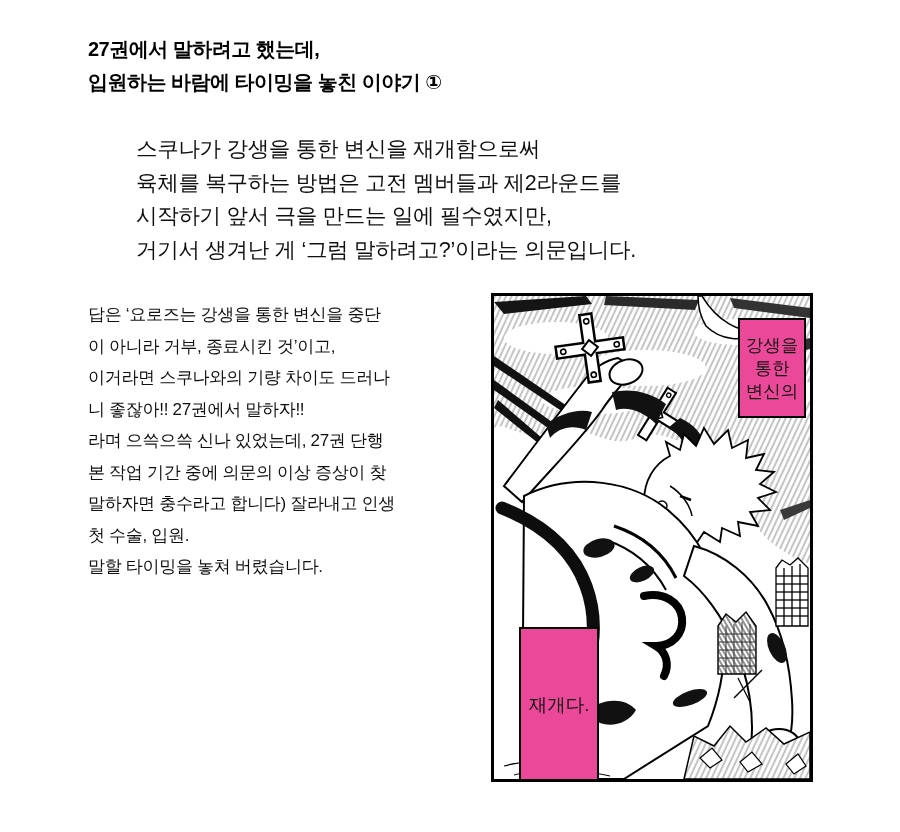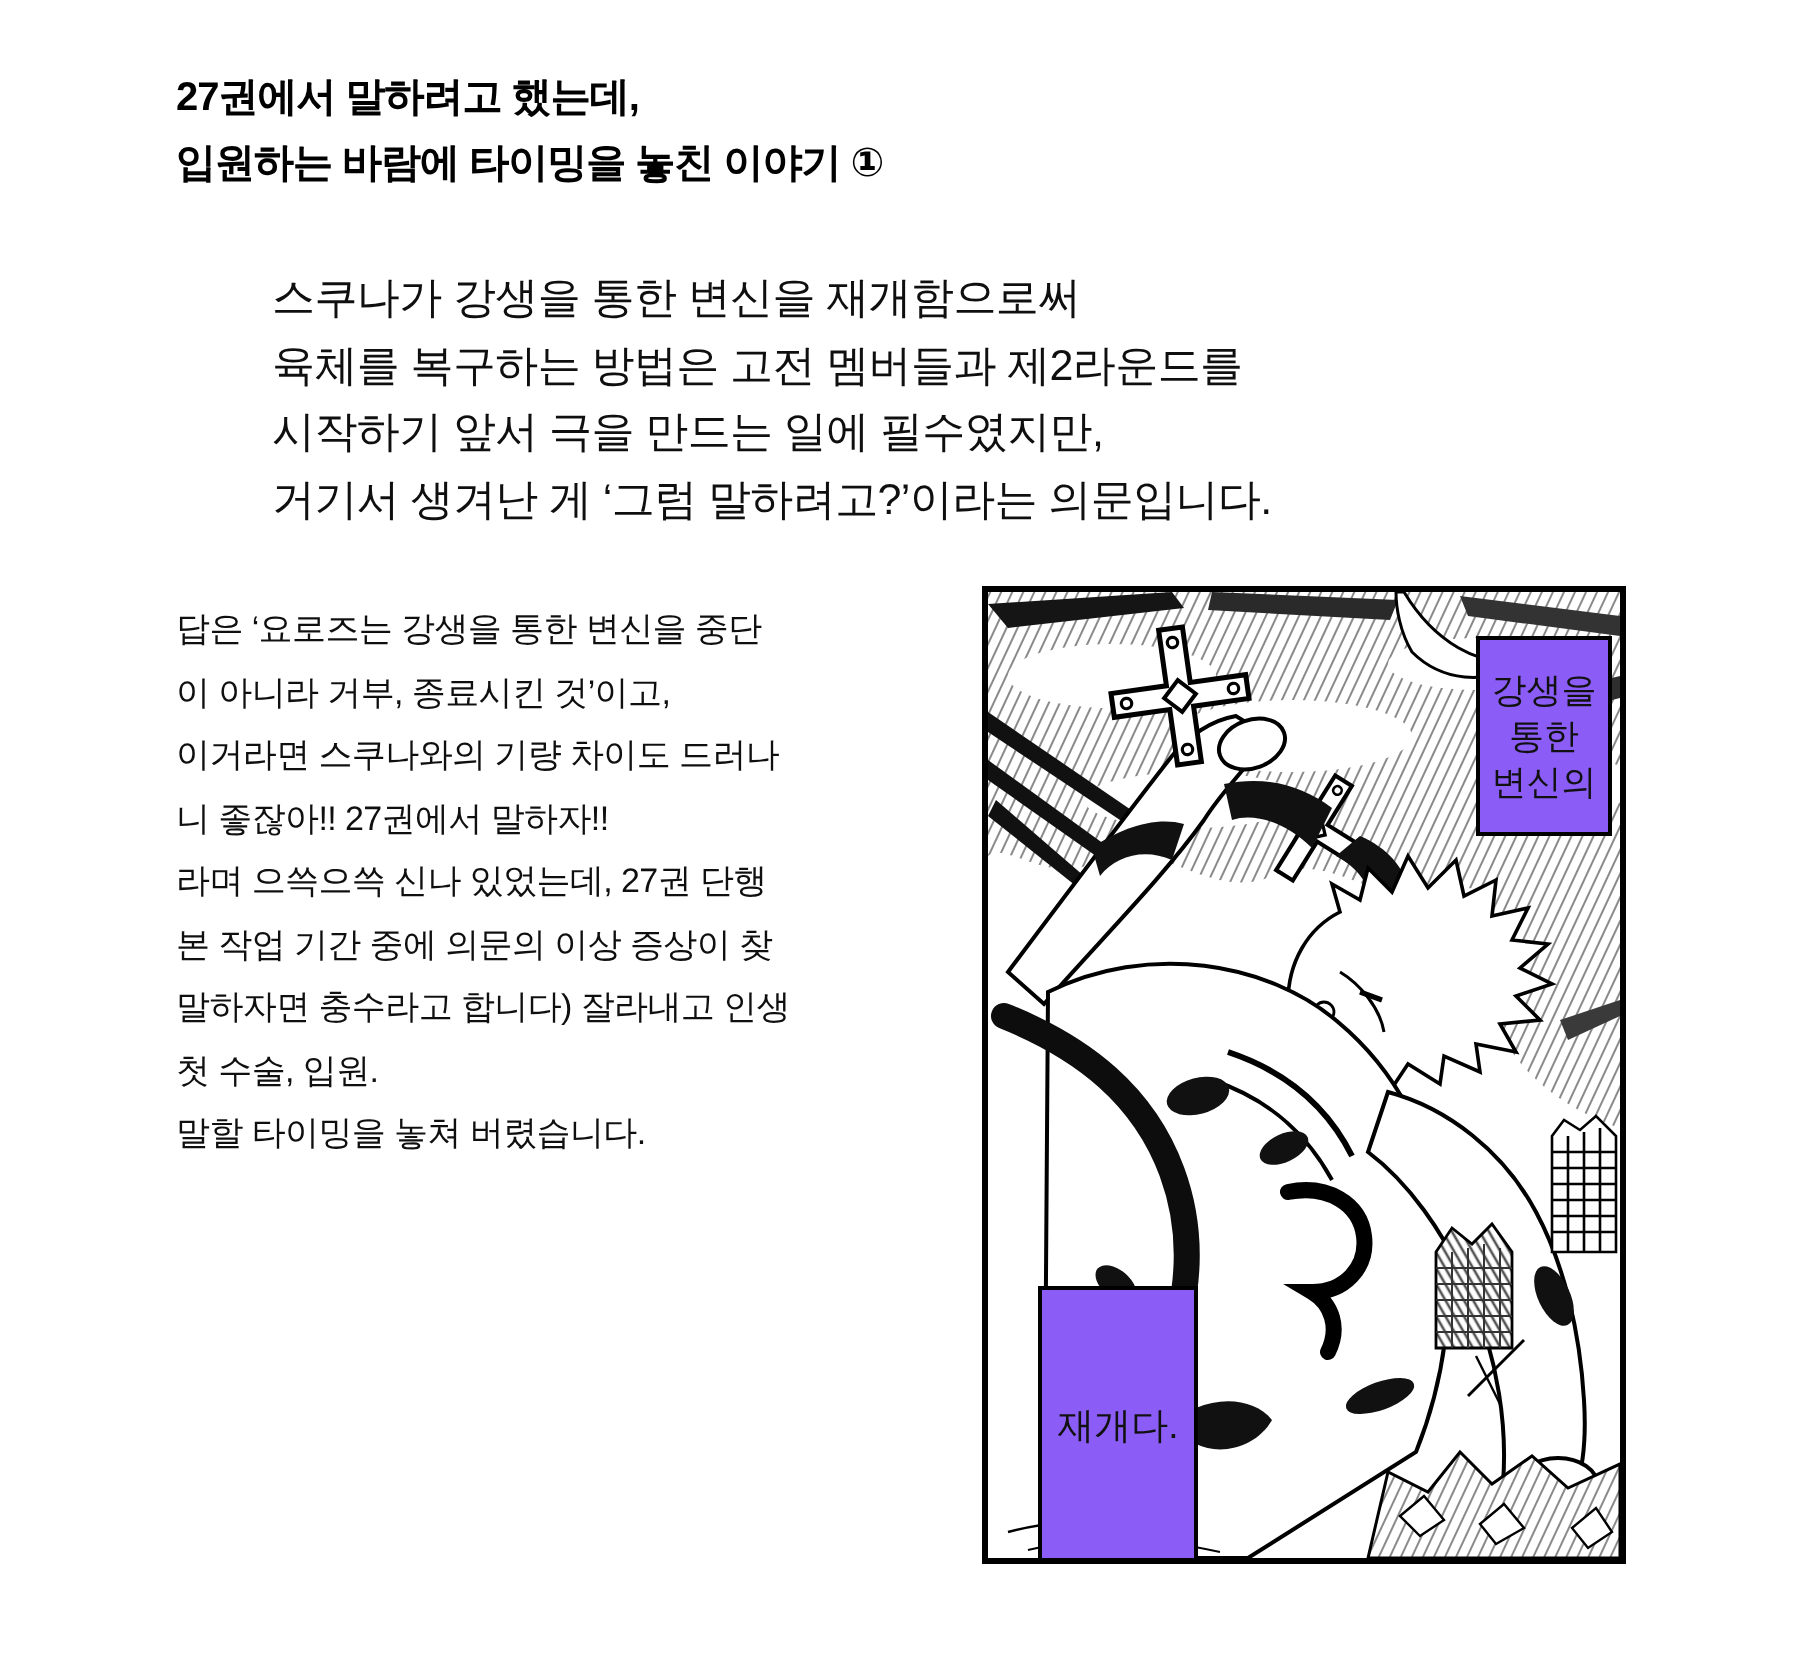--- a/index.html
+++ b/index.html
@@ -29,30 +29,30 @@
 
   .panel {
     position:absolute; left:491px; top:293px;
     width:322px; height:489px;
     border:3px solid #000; box-sizing:border-box;
     background:#fff;
   }
   .panel svg.art { position:absolute; left:0; top:0; width:316px; height:483px; display:block; }
 
   .cap {
-    position:absolute; background:#8b5cf6; border:2px solid #000; box-sizing:border-box;
+    position:absolute; background:#ec4899; border:2px solid #000; box-sizing:border-box;
     display:flex; align-items:center; justify-content:center; text-align:center;
     color:#111;
   }
   .cap-top {
     top:22px; right:4px; width:68px; height:100px;
     flex-direction:column; font-size:17.5px; line-height:23px;
   }
   .cap-bottom {
-    left:25px; bottom:0; width:80px; height:136px;
+    left:25px; bottom:0; width:80px; height:152px;
     border-bottom:none; font-size:18.5px;
   }
 </style>
 </head>
 <body>
 
 <div class="title">
   <div class="line">27권에서 말하려고 했는데,</div>
   <div class="line">입원하는 바람에 타이밍을 놓친 이야기 ①</div>
 </div>

